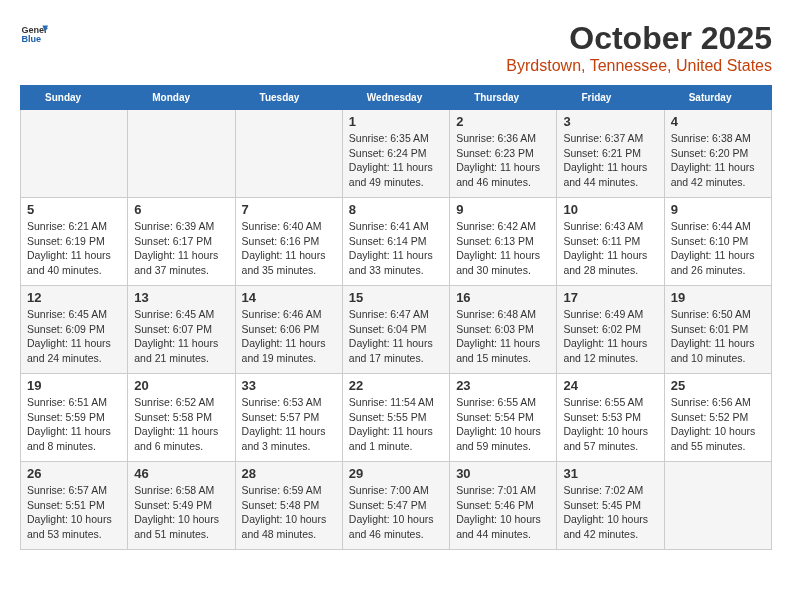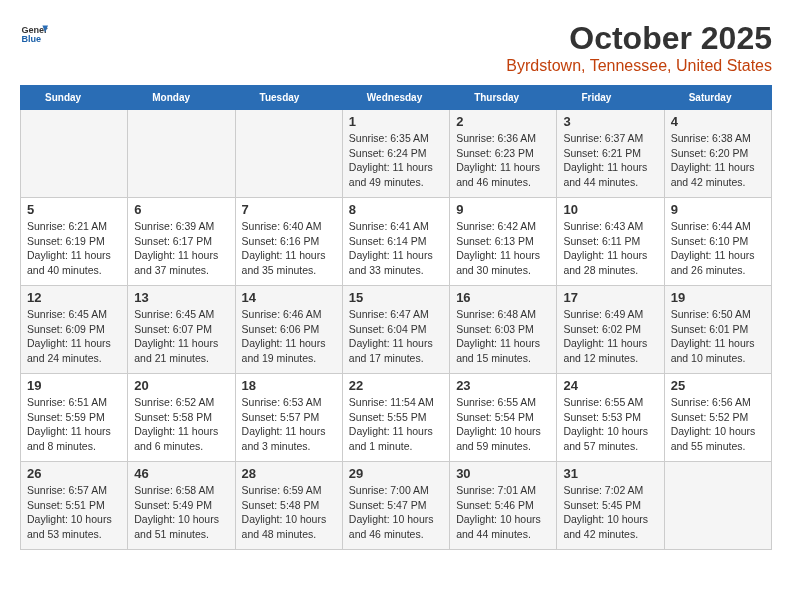--- a/index.html
+++ b/index.html
@@ -254,21 +254,21 @@
 and 8 minutes.</div>
         </td>
         <td>
           <span class="day-number">20</span>
           <div class="day-info">Sunrise: 6:52 AM
 Sunset: 5:58 PM
 Daylight: 11 hours
 and 6 minutes.</div>
         </td>
         <td>
-          <span class="day-number">18</span>
+          <span class="day-number">33</span>
           <div class="day-info">Sunrise: 6:53 AM
 Sunset: 5:57 PM
 Daylight: 11 hours
 and 3 minutes.</div>
         </td>
         <td>
           <span class="day-number">22</span>
           <div class="day-info">Sunrise: 11:54 AM
 Sunset: 5:55 PM
 Daylight: 11 hours

